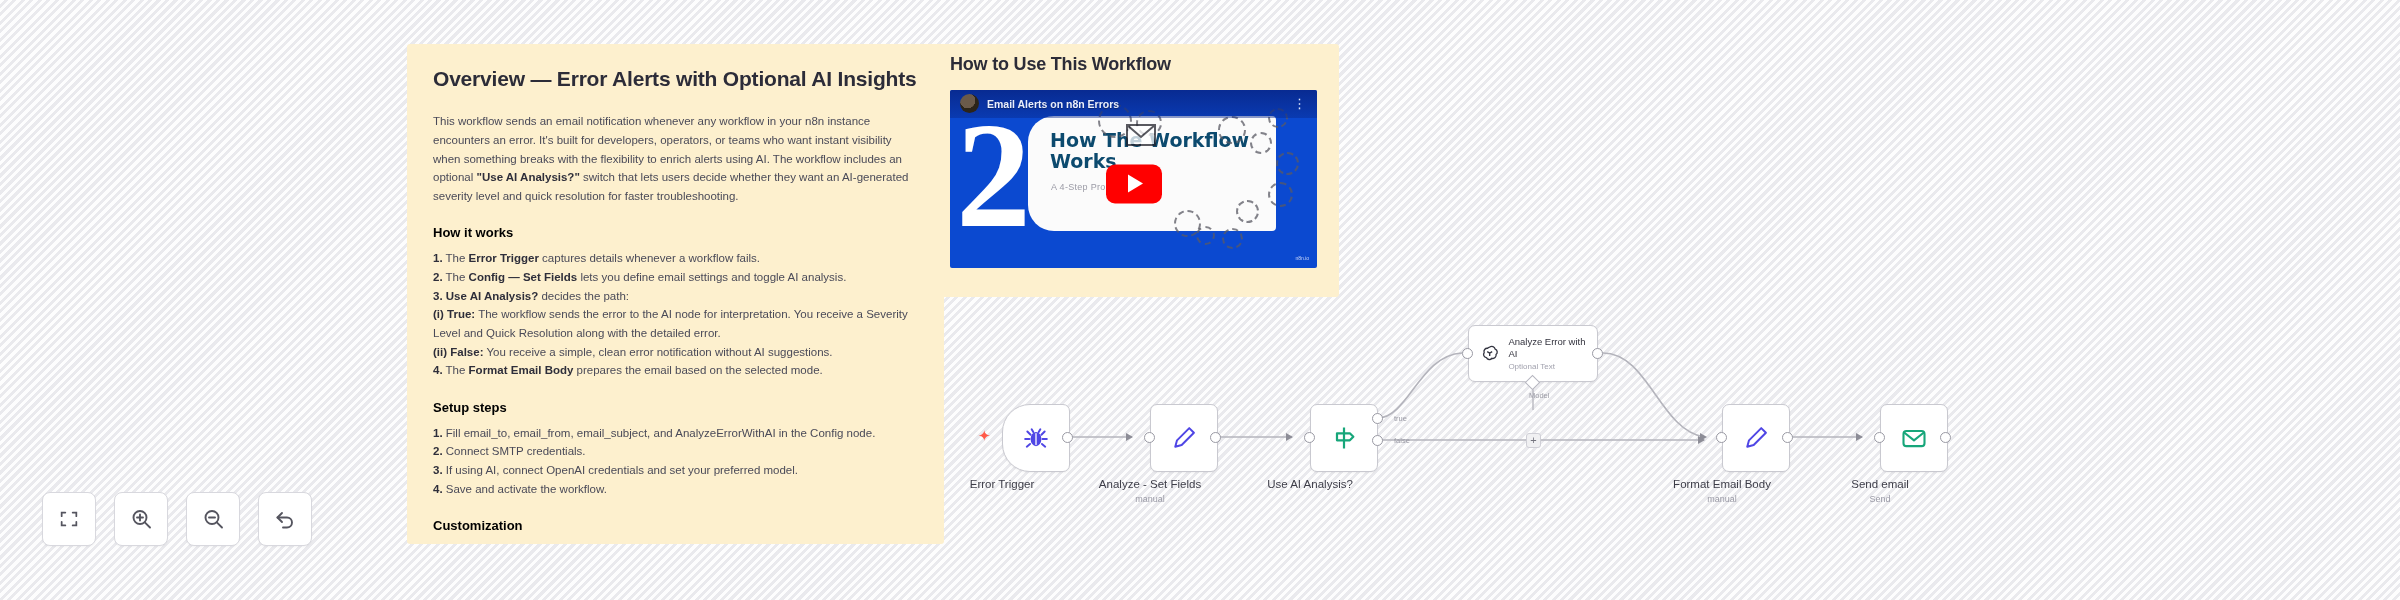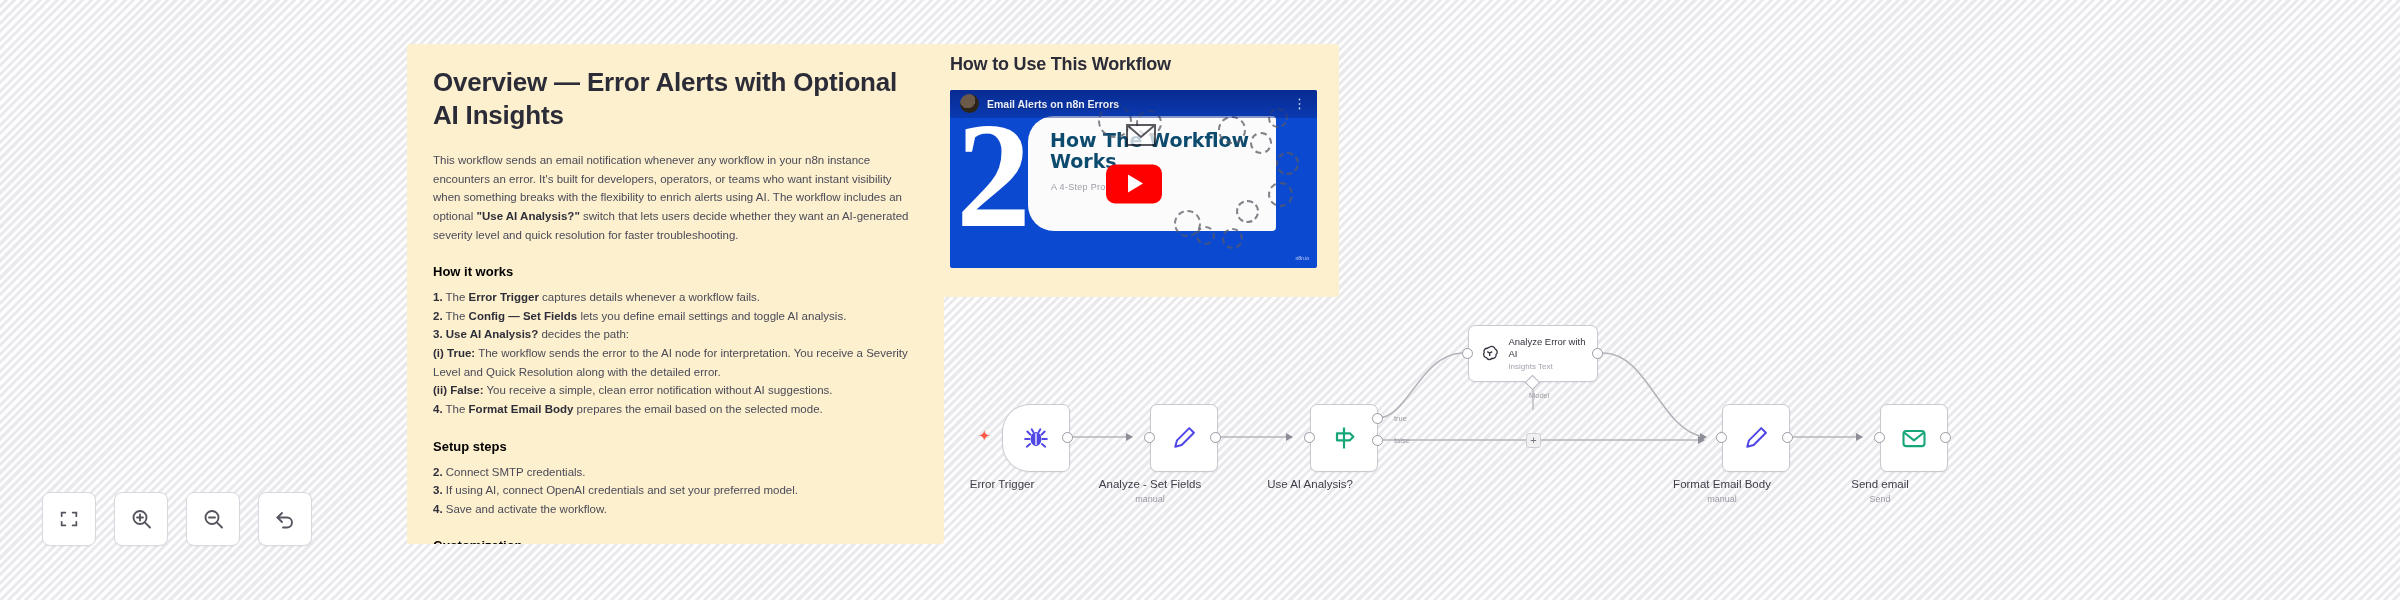--- a/index.html
+++ b/index.html
@@ -22,21 +22,21 @@
     position:absolute;
     background:#fdf0ce;
     border-radius:3px;
     box-sizing:border-box;
     overflow:hidden;
   }
   #note-overview{ left:407px; top:44px; width:537px; height:500px; padding:22px 26px 0 26px;}
   #note-video   { left:928px; top:44px; width:411px; height:253px; padding:9px 22px 0 22px;}
 
   .note-h1{
-    font-size:26px; font-weight:700; color:#2c2c38; letter-spacing:-0.2px;
+    font-size:21px; font-weight:700; color:#2c2c38; letter-spacing:-0.2px;
     margin:0 0 20px 0; line-height:1.25;
   }
   .note-h2{
     font-size:13px; font-weight:700; color:#000000;
     margin:20px 0 9px 0;
   }
   .note-p{
     font-size:11.5px; color:#4a4a58; line-height:1.62; margin:5px 0 4px 0;
   }
   .note-li{
@@ -155,20 +155,21 @@
 
   <div class="note-h2">How it works</div>
   <div class="note-li"><b>1.</b> The <b>Error Trigger</b> captures details whenever a workflow fails.</div>
   <div class="note-li"><b>2.</b> The <b>Config — Set Fields</b> lets you define email settings and toggle AI analysis.</div>
   <div class="note-li"><b>3.</b> <b>Use AI Analysis?</b> decides the path:</div>
   <div class="note-li"><b>(i) True:</b> The workflow sends the error to the AI node for interpretation. You receive a Severity Level and Quick Resolution along with the detailed error.</div>
   <div class="note-li"><b>(ii) False:</b> You receive a simple, clean error notification without AI suggestions.</div>
   <div class="note-li"><b>4.</b> The <b>Format Email Body</b> prepares the email based on the selected mode.</div>
 
   <div class="note-h2">Setup steps</div>
+  <div class="note-li"><b>1.</b> Fill email_to, email_from, email_subject, and AnalyzeErrorWithAI in the Config node.</div>
   <div class="note-li"><b>2.</b> Connect SMTP credentials.</div>
   <div class="note-li"><b>3.</b> If using AI, connect OpenAI credentials and set your preferred model.</div>
   <div class="note-li"><b>4.</b> Save and activate the workflow.</div>
 
   <div class="note-h2">Customization</div>
 
 </div>
 
 <div class="sticky" id="note-video">
   <div class="note-h1" style="font-size:18px;margin-bottom:14px;">How to Use This Workflow</div>
@@ -281,21 +282,21 @@
 <div class="node-wrap" style="left:1468px;top:325px;">
   <div class="ai-node">
     <svg width="24" height="24" viewBox="0 0 24 24">
       <g fill="none" stroke="#343541" stroke-width="1.5" stroke-linejoin="round">
         <path d="M12 4.2 c2.3-1.8 5.6-.4 6.1 2.4 2.6.9 3.2 4.3 1 6 .7 2.7-2 5.1-4.6 4.2-1.7 2.2-5.1 1.8-6.2-.8-2.7-.3-4.1-3.4-2.5-5.6-1-2.5 1.2-5.2 3.9-4.8.6-.7 1.4-1.2 2.3-1.4z"></path>
         <path d="M9.2 9.4 L12 11 L14.8 9.4 M12 11 v3.2"></path>
       </g>
     </svg>
     <div>
       <div class="ai-txt-t">Analyze Error with AI</div>
-      <div class="ai-txt-s">Insights Text</div>
+      <div class="ai-txt-s">Optional Text</div>
     </div>
   </div>
   <div class="port" style="left:-6px;top:23px;"></div>
   <div class="port" style="left:124px;top:23px;"></div>
   <div class="diamond" style="left:59px;top:52px;"></div>
   <div class="edge-label" style="left:53px;top:66px;">Model</div>
 </div>
 
 <div class="plus-btn" style="left:1526px;top:433px;">+</div>
 

